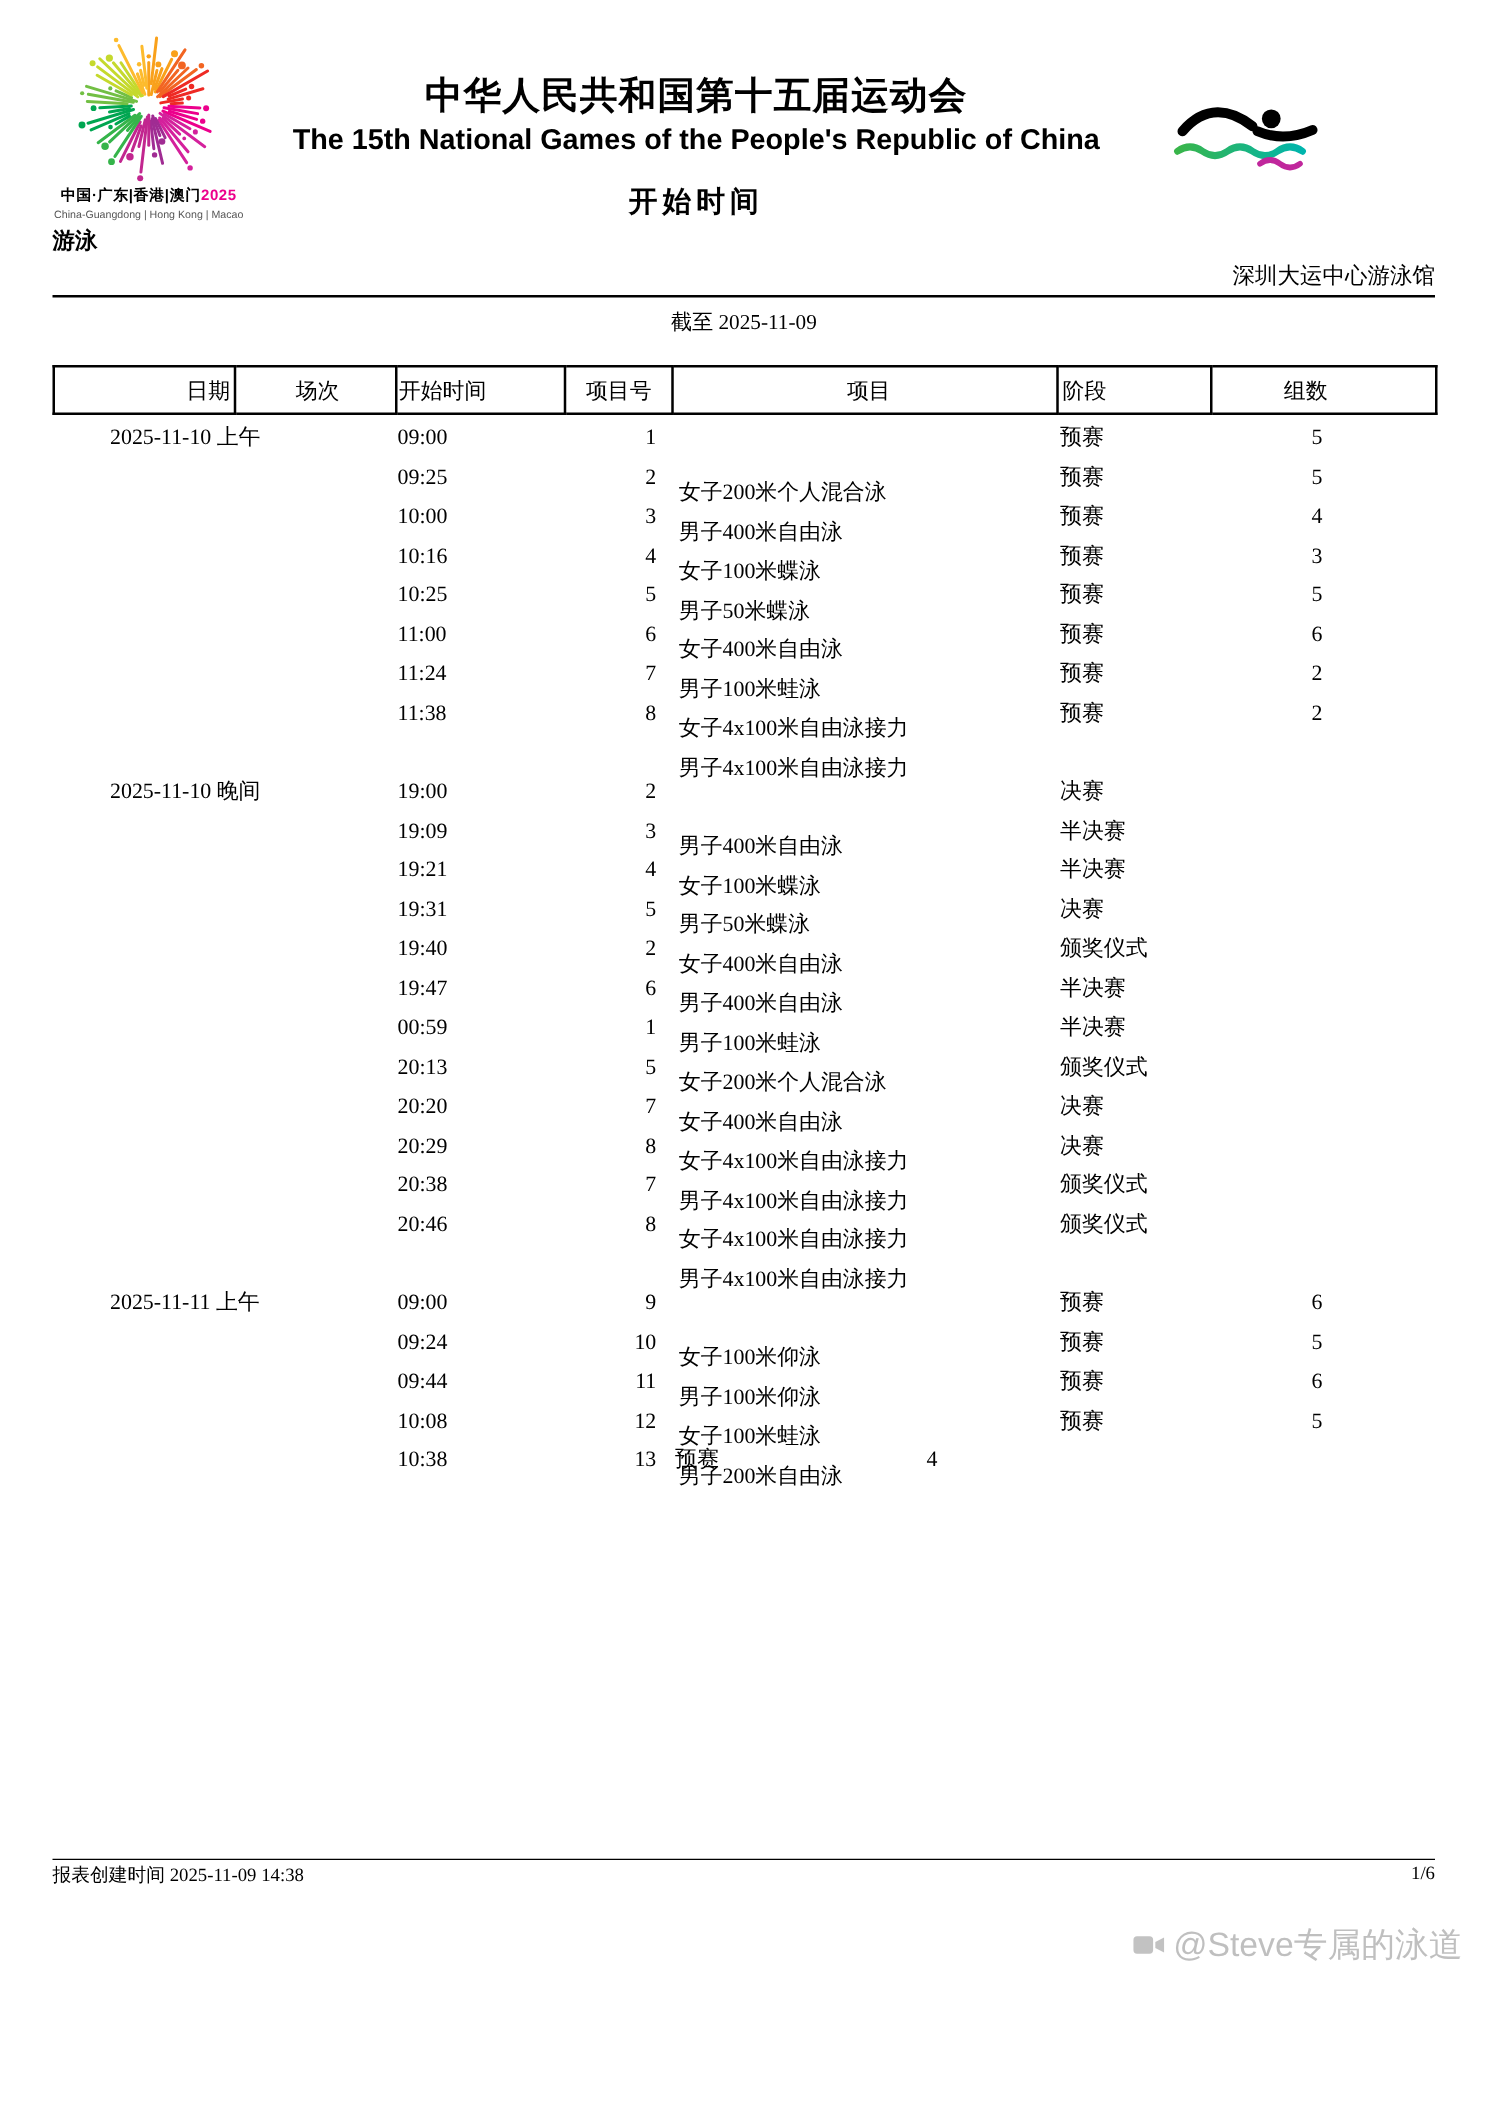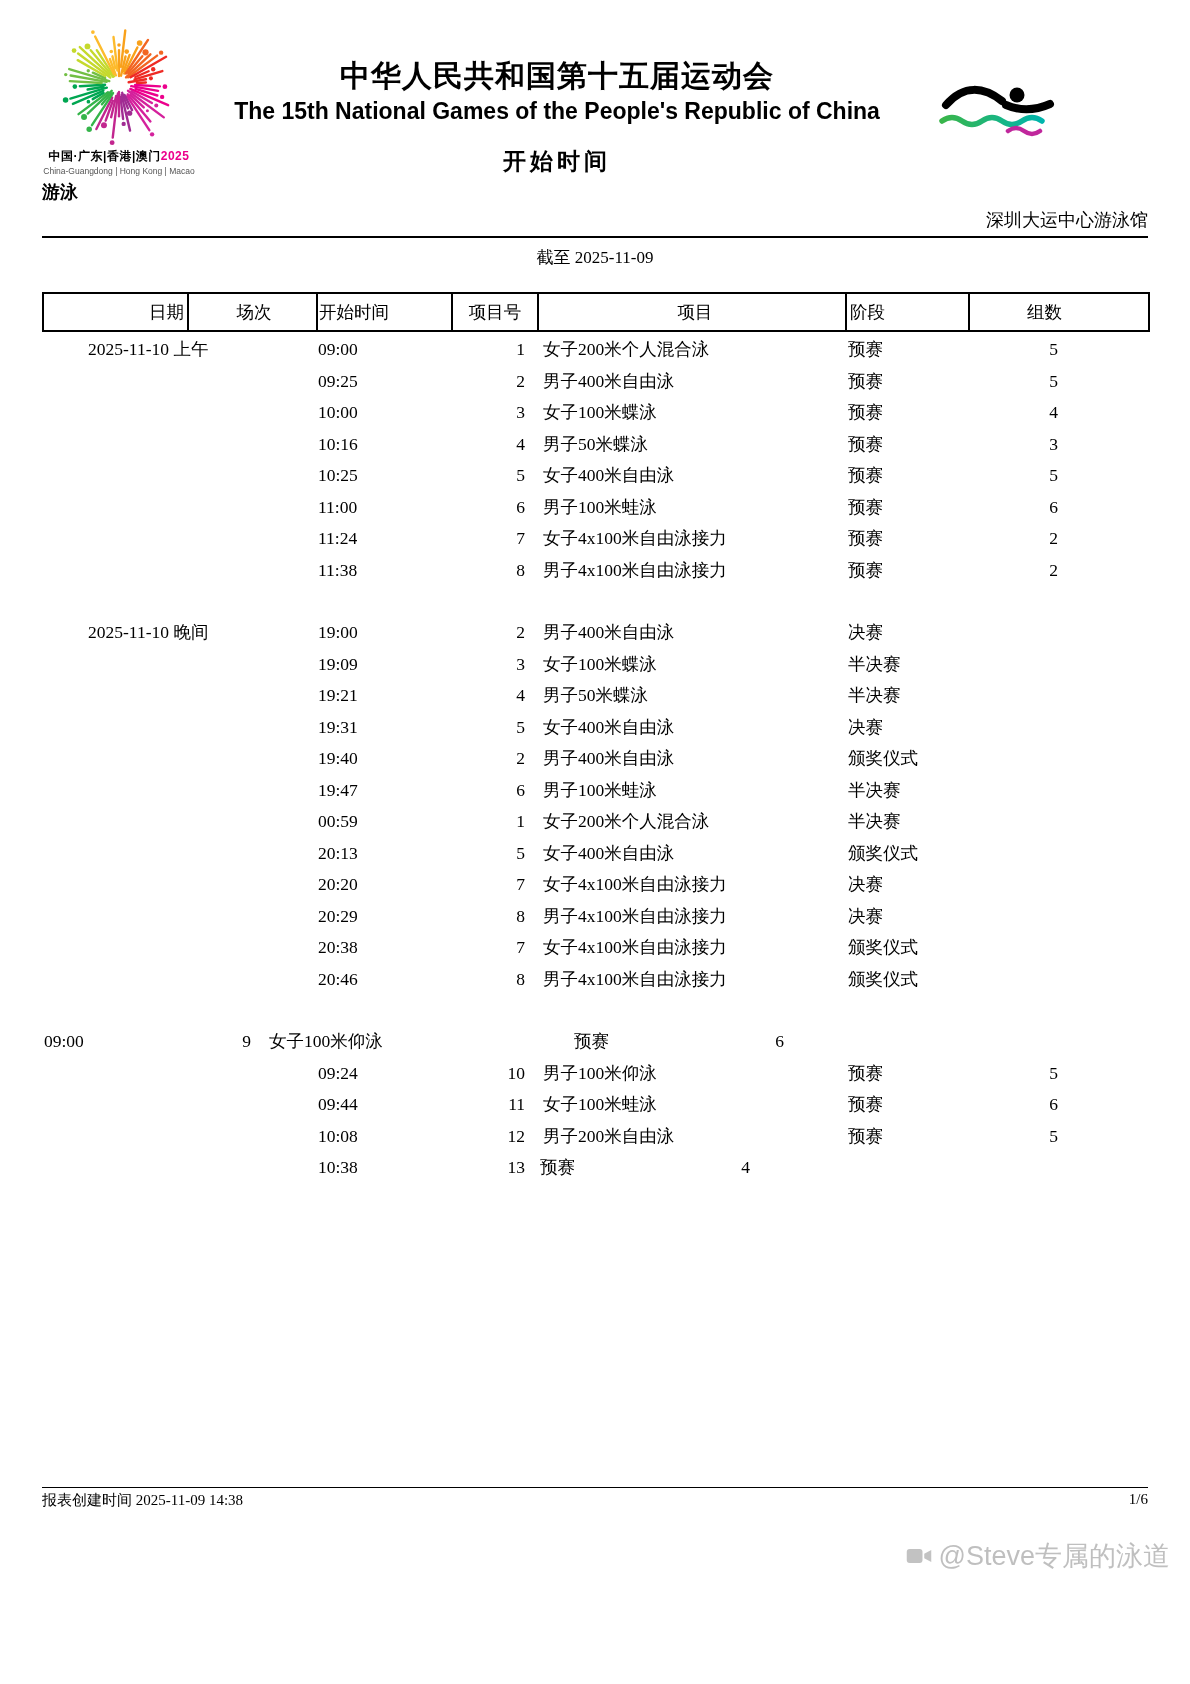--- a/index.html
+++ b/index.html
@@ -87,21 +87,21 @@
   .tbody {
     position: absolute; top: 334px; left: 42px; width: 1106px;
     font-size: 17.5px;
   }
   .session { margin-bottom: 31px; }
   .trow { display: flex; height: 31.5px; line-height: 31.5px; white-space: nowrap; }
   .cell { overflow: visible; }
   .c-date   { width: 274px; padding-left: 46px; }
   .c-time   { width: 135px; padding-left: 2px; }
   .c-no     { width: 86px;  text-align: right; padding-right: 12px; }
-  .c-event  { width: 308px; padding-left: 6px; }
+  .c-event  { width: 308px; padding-left: 6px; margin-top: 44px; }
   .c-stage  { width: 123px; padding-left: 3px; }
   .c-groups { width: 180px; text-align: right; padding-right: 90px; }
 
   
   .footer {
     position: absolute; top: 1491px; left: 42px; width: 1106px;
     display: flex; justify-content: space-between;
     font-size: 15px;
   }
 
@@ -414,20 +414,21 @@
           <div class="cell c-date"></div>
           <div class="cell c-time">20:46</div>
           <div class="cell c-no">8</div>
           <div class="cell c-event">男子4x100米自由泳接力</div>
           <div class="cell c-stage">颁奖仪式</div>
           <div class="cell c-groups"></div>
         </div>
       </div>
       <div class="session">
         <div class="trow">
+          <div class="cell c-date">2025-11-11 上午</div>
           <div class="cell c-time">09:00</div>
           <div class="cell c-no">9</div>
           <div class="cell c-event">女子100米仰泳</div>
           <div class="cell c-stage">预赛</div>
           <div class="cell c-groups">6</div>
         </div>
         <div class="trow">
           <div class="cell c-date"></div>
           <div class="cell c-time">09:24</div>
           <div class="cell c-no">10</div>

